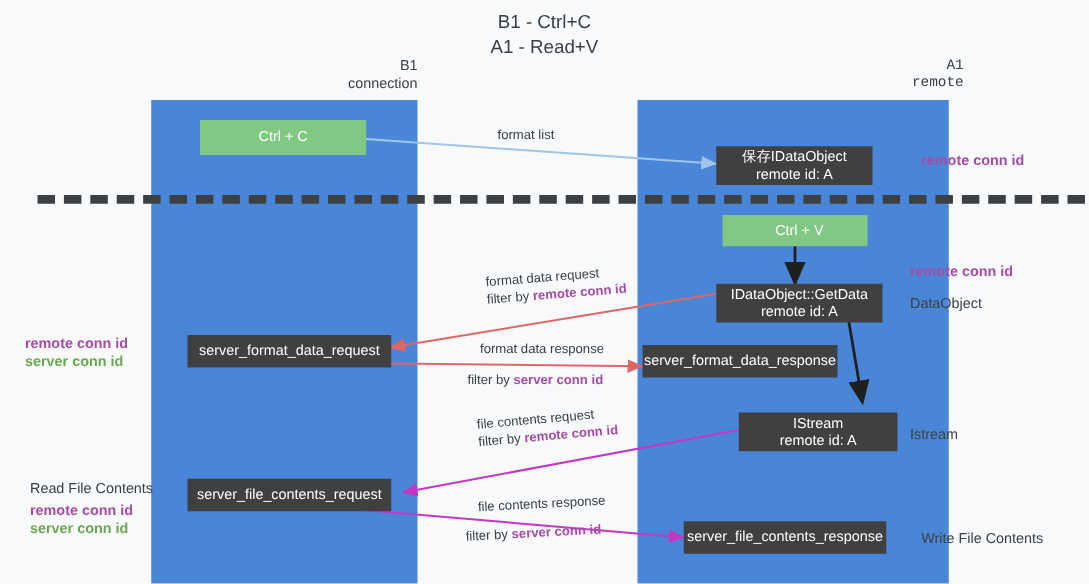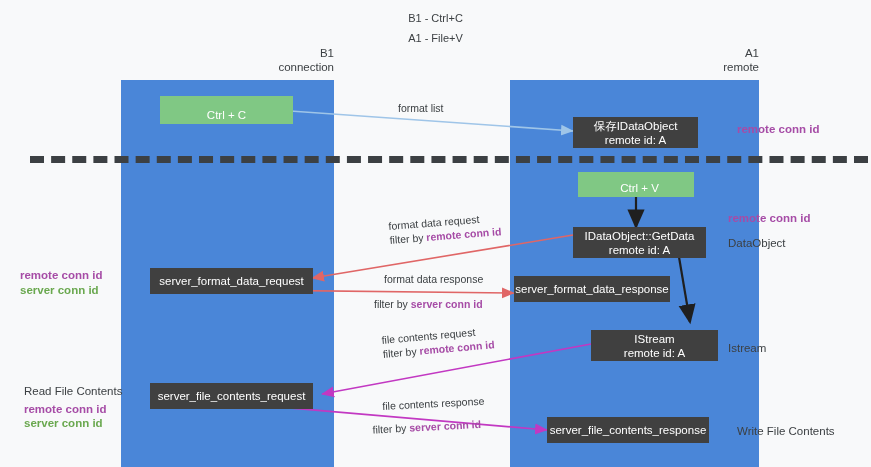--- a/index.html
+++ b/index.html
@@ -27,28 +27,28 @@
   #col-a1 { left: 510px; top: 80px; width: 249px; height: 387px; }
 
   
   .col-head {
     text-align: right;
     color: #3c4043;
     font-size: 11.5px;
     line-height: 14px;
   }
   #head-b1 { left: 121px; top: 46px; width: 213px; }
-  #head-a1 { left: 510px; top: 46px; width: 249px; }
+  #head-a1 { left: 522px; top: 46px; width: 249px; font-family: Liberation Mono, monospace; }
 
   
   #title {
     left: 0; top: 8px; width: 871px;
     text-align: center;
     color: #3c4043;
-    font-size: 11px;
+    font-size: 15px;
     line-height: 20px;
   }
 
   
   #divider {
     left: 30px; top: 156px; width: 838px; height: 0;
     border-top: 7px dashed #3c4043;
   }
 
   
@@ -57,21 +57,21 @@
     display: flex;
     flex-direction: column;
     align-items: center;
     justify-content: center;
     color: #ffffff;
     font-size: 11.5px;
     line-height: 14px;
     text-align: center;
     padding: 2px 4px;
   }
-  .node.green { background: #80c884; justify-content: flex-end; }
+  .node.green { background: #80c884; }
   .node.orange { background: #404040; }
   .node .ln2 { display: block; }
 
   
   .side-label {
     color: #3c4043;
     font-size: 11.5px;
     line-height: 15px;
   }
   .lbl-remote { color: #a64ca6; font-weight: bold; }
@@ -95,21 +95,21 @@
     pointer-events: none;
   }
 </style>
 </head>
 <body>
 
 <div id="stage">
 
   <div class="abs" id="title">
     <div>B1 - Ctrl+C</div>
-    <div>A1 - File+V</div>
+    <div>A1 - Read+V</div>
   </div>
 
   <div class="abs col-head" id="head-b1">
     <div>B1</div>
     <div>connection</div>
   </div>
   <div class="abs col-head" id="head-a1">
     <div>A1</div>
     <div>remote</div>
   </div>

